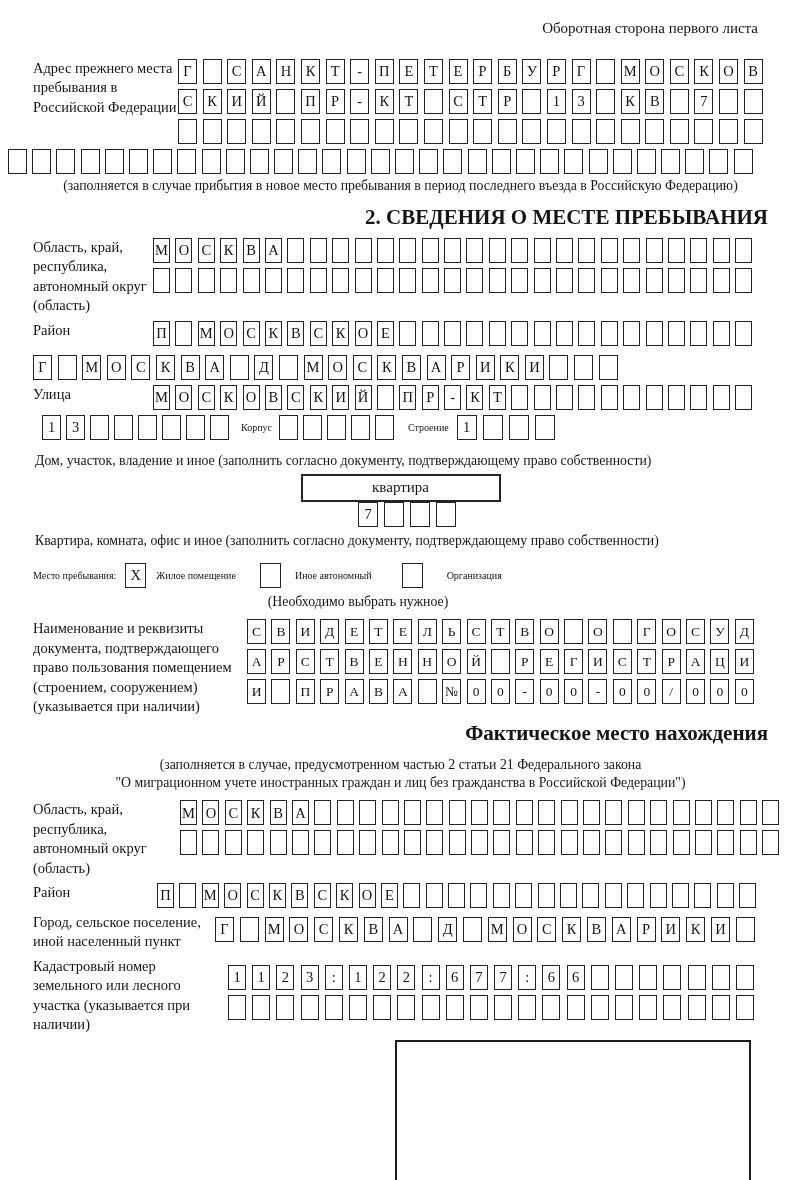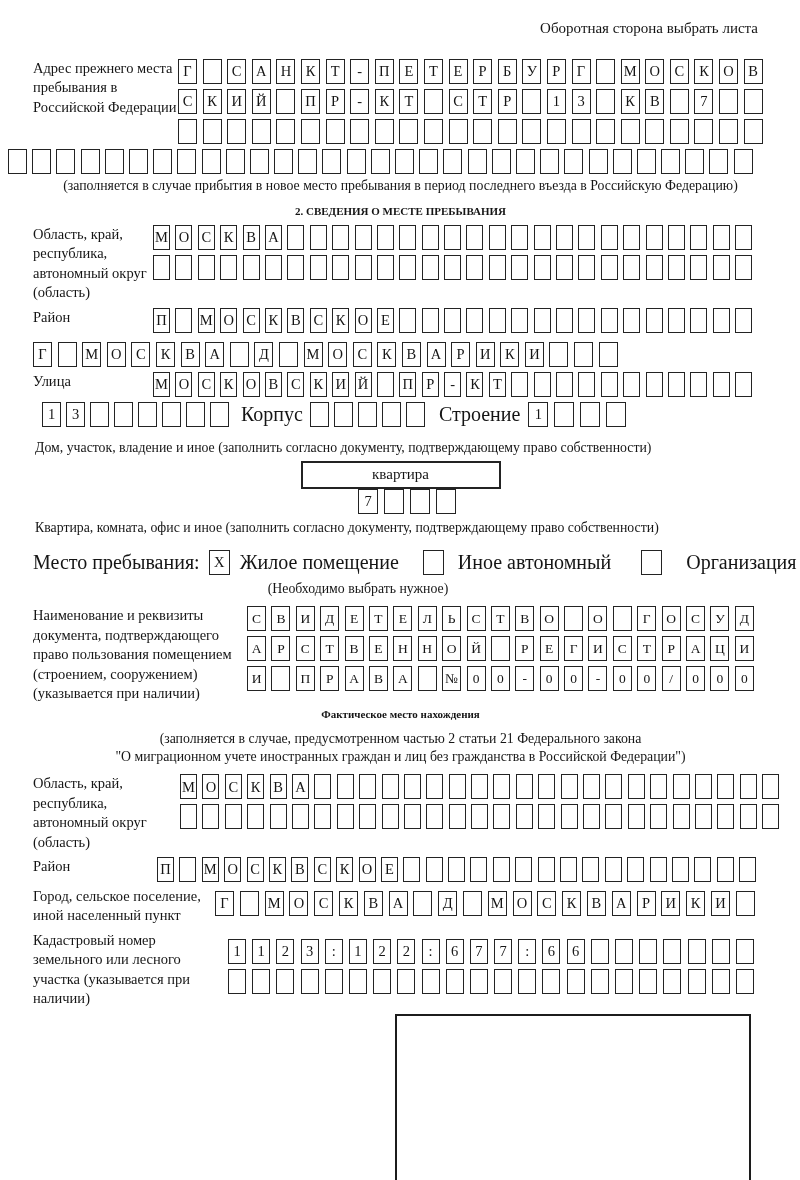--- a/index.html
+++ b/index.html
@@ -36,48 +36,48 @@
   .cr22{gap:5.8px}  .cr22 .cell{width:19px}
   .cr22k{gap:6.2px} .cr22k .cell{width:18px}
   .cr8{gap:5px}     .cr8 .cell{width:19px}
   .cr5{gap:5px}     .cr5 .cell{width:19px}
   .cr4{gap:6px}     .cr4 .cell{width:20px}
 
   .note{font-size:13.8px;line-height:1.3;}
   .note-center{text-align:center;}
 
   .sec-title{
-    text-align:center;font-weight:bold;font-size:11px;margin:10px 0 8px 0;
+    text-align:right;font-weight:bold;font-size:21px;margin:10px 0 8px 0;
   }
 
   .widebox{
     box-sizing:border-box;border:2px solid #232323;height:28px;background:#fff;
     display:flex;align-items:center;justify-content:center;
     font-size:15px;flex:none;
   }
-  .inline-lbl{font-size:20px;flex:none;}
+  .inline-lbl{font-size:10px;flex:none;}
 
   .cbox{
     width:21px;height:25px;box-sizing:border-box;border:1.8px solid #232323;
     display:flex;align-items:center;justify-content:center;
     font-size:14.5px;flex:none;background:#fff;
   }
 
   .stamp-box{
     box-sizing:border-box;border:2px solid #1c1c1c;background:#fff;
     width:356px;height:178px;margin-left:362px;
   }
 </style>
 </head>
 <body>
 
 <div class="page">
   <div class="inner">
 
-    <div class="hdr">Оборотная сторона выбрать листа</div>
+    <div class="hdr">Оборотная сторона первого листа</div>
 
     <div class="frow">
       <div class="lbl" style="width:145px;">Адрес прежнего места пребывания в Российской Федерации</div>
       <div class="cellcol">
         <div class="cellrow cr24">
             <span class="cell">Г</span>
             <span class="cell"></span>
             <span class="cell">С</span>
             <span class="cell">А</span>
             <span class="cell">Н</span>

